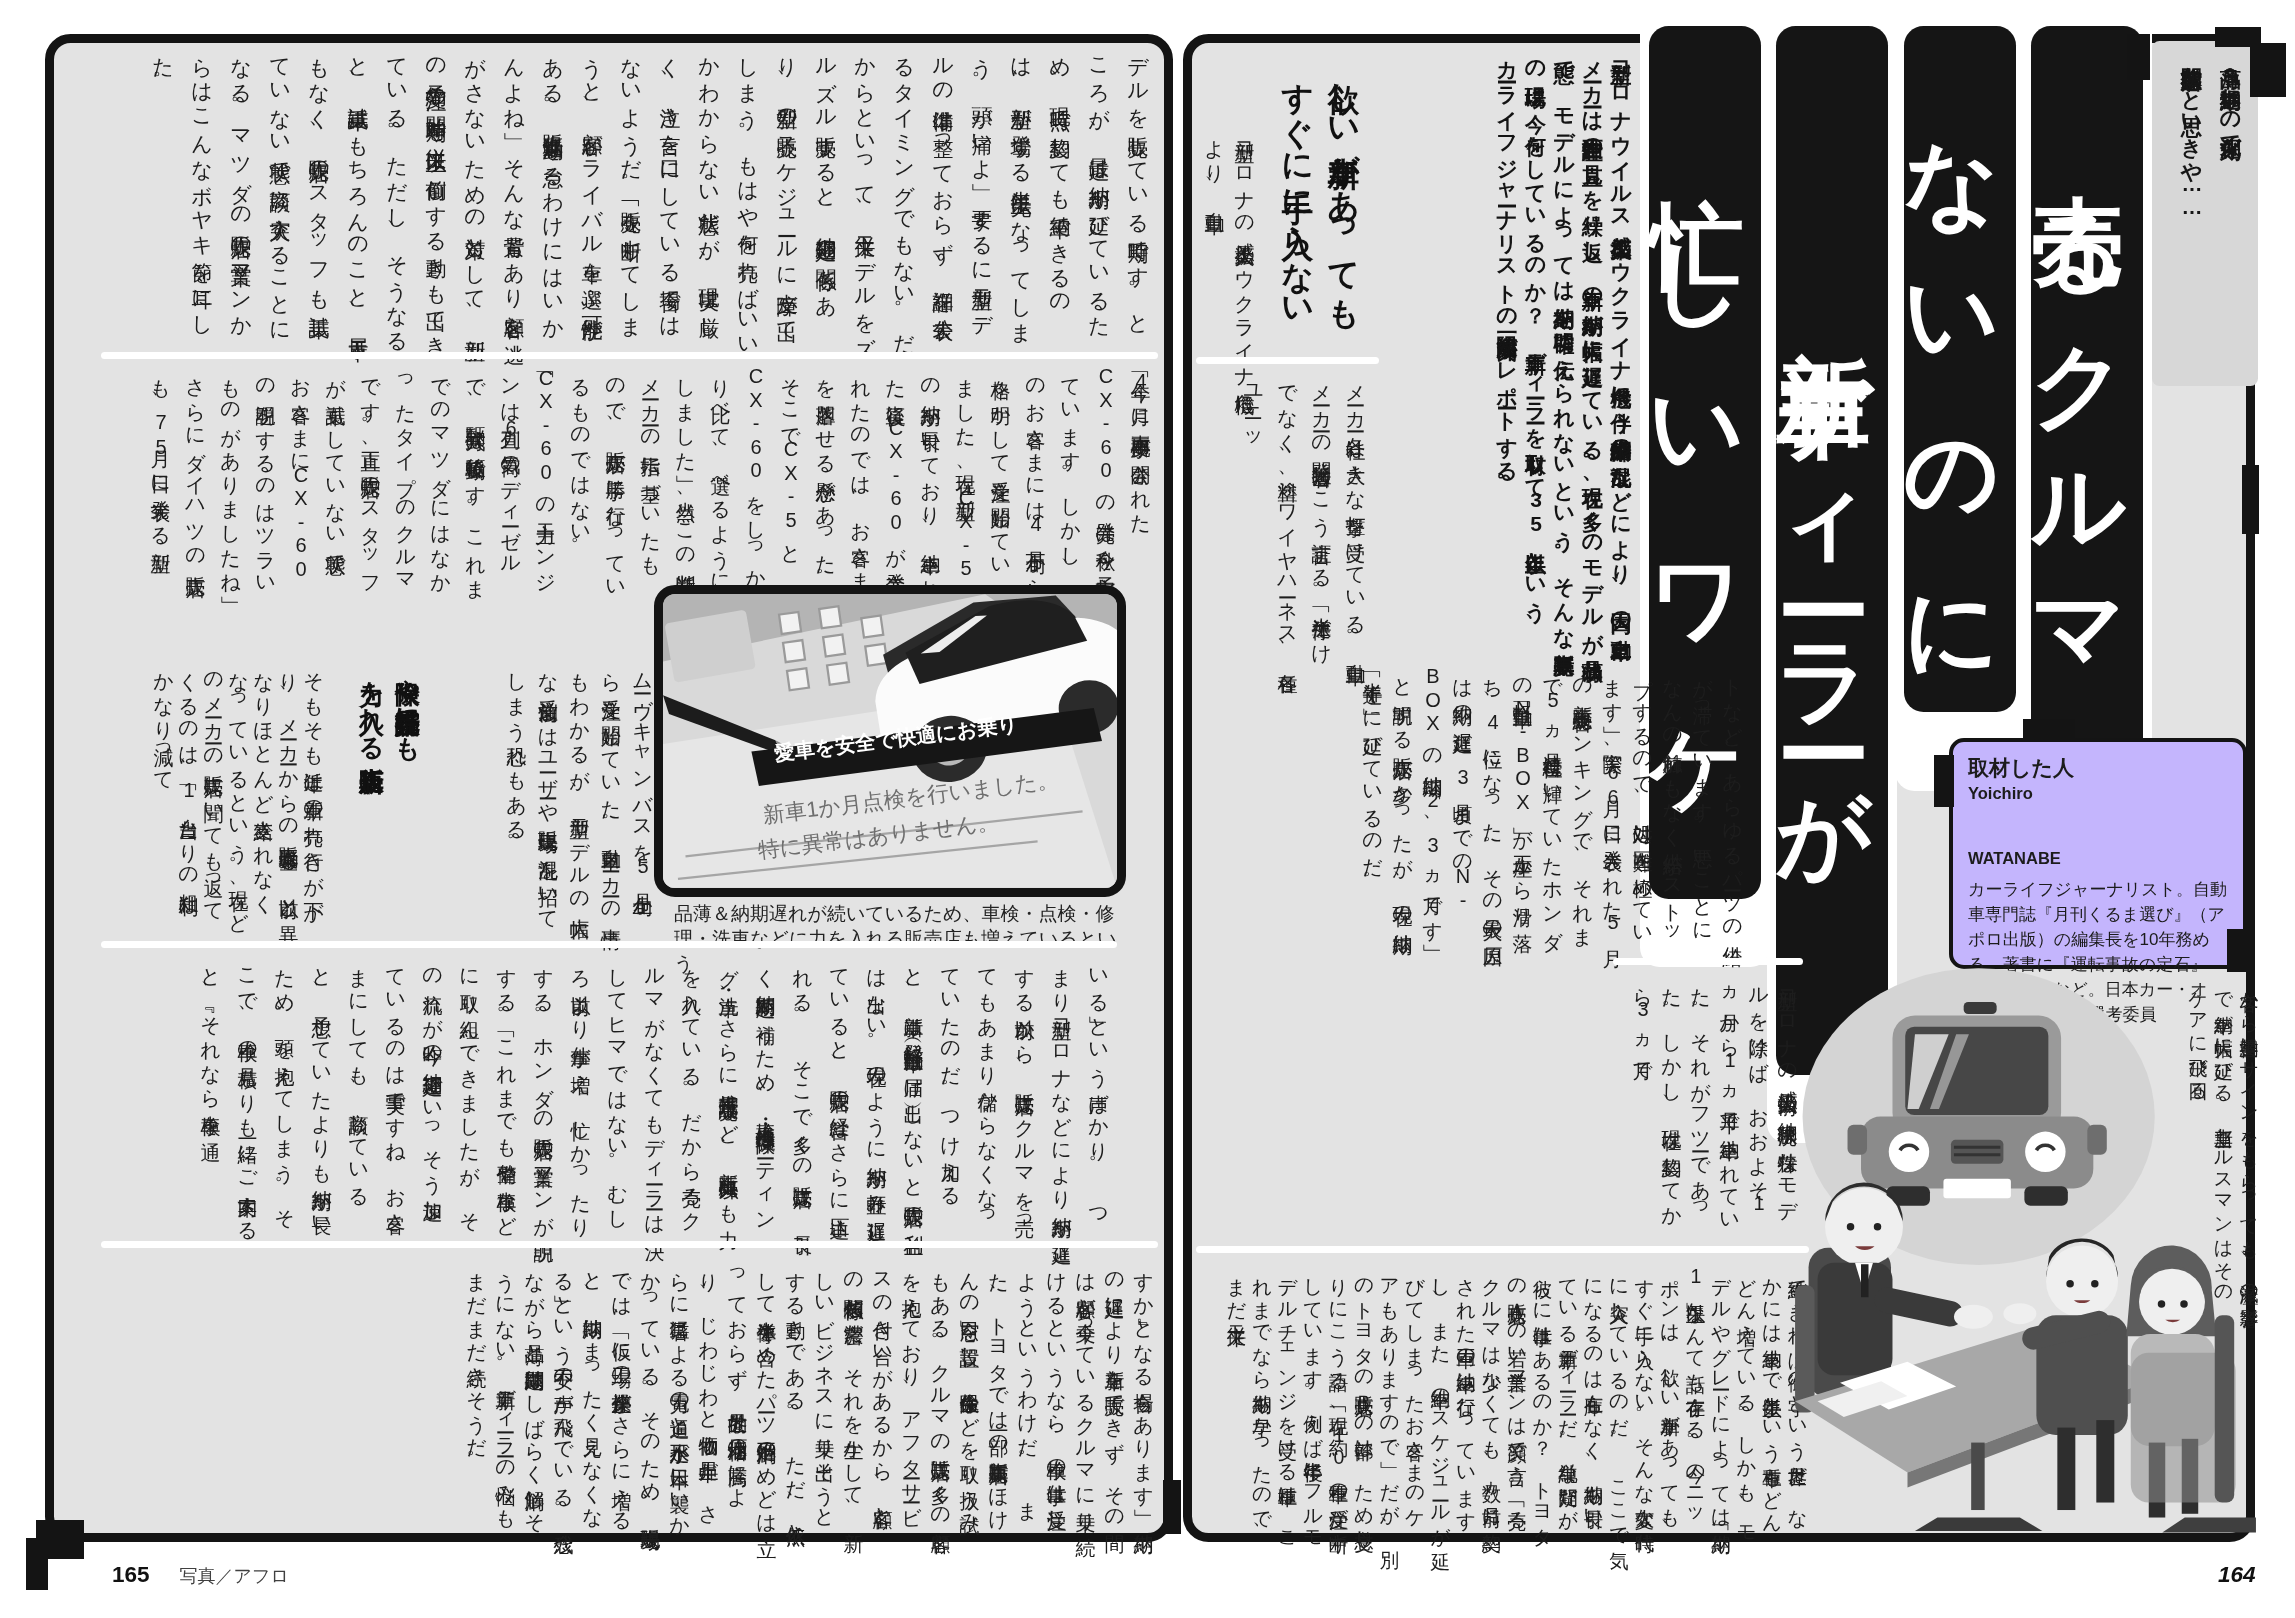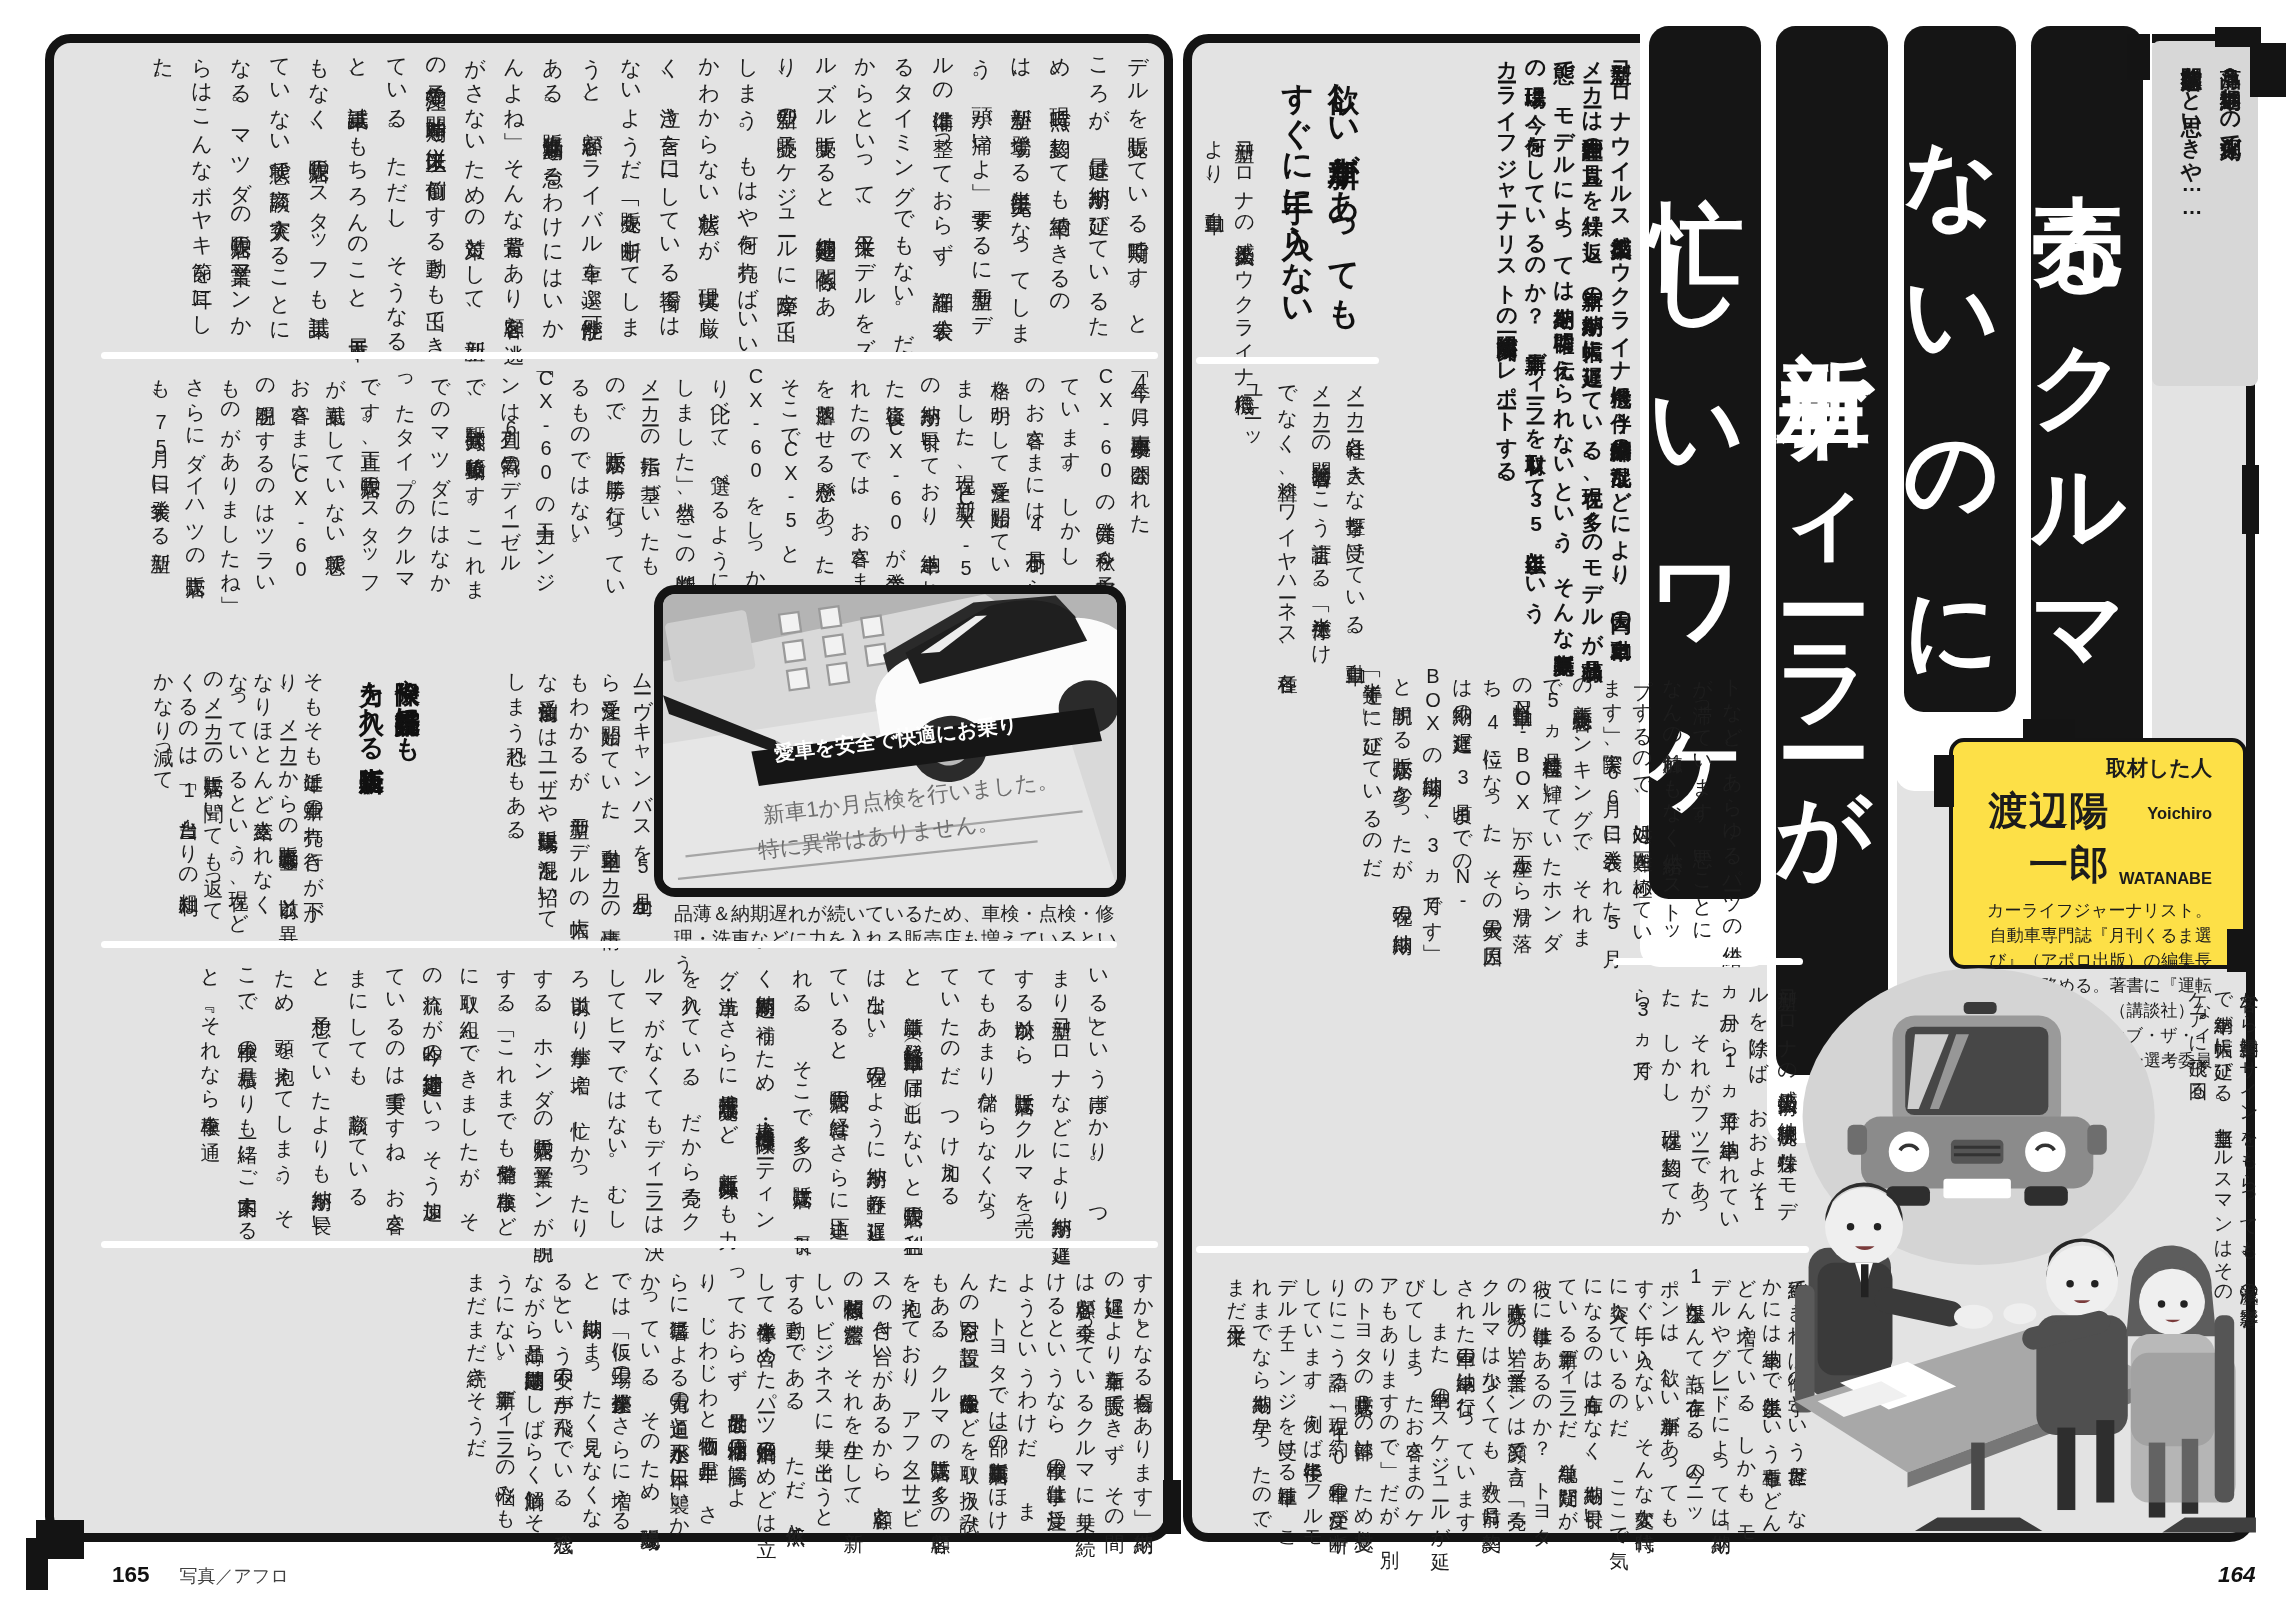--- a/index.html
+++ b/index.html
@@ -15,22 +15,22 @@
   .titlebar{position:absolute;background:#151515;border-radius:19.5px;color:#ffffff;
      writing-mode:vertical-rl;text-orientation:upright;font-weight:bold;font-size:94px;
      padding-top:21px;text-align:center;box-sizing:border-box;}
   .subhead{position:absolute;writing-mode:vertical-rl;text-orientation:upright;font-weight:bold;
      white-space:pre-line;color:#111;}
   .kicker{position:absolute;background:#d7d7d7;border-radius:7.5px;writing-mode:vertical-rl;
      text-orientation:upright;font-weight:bold;font-size:21px;line-height:39px;padding:10.5px 7.5px;
      white-space:pre-line;box-sizing:border-box;color:#161616;}
   .lead{position:absolute;writing-mode:vertical-rl;text-orientation:upright;font-weight:bold;
      font-size:21px;line-height:28.5px;letter-spacing:0.7px;color:#141414;}
-  .authorbox{position:absolute;background:#fde047;border:4.5px solid #141414;border-radius:15px;
-     box-sizing:border-box;padding:12px 31px;text-align:right;}
+  .authorbox{position:absolute;background:#c4b5fd;border:4.5px solid #141414;border-radius:15px;
+     box-sizing:border-box;padding:12px 15px;}
   .tab{position:absolute;background:#141414;}
   .caption-h{font-size:19px;line-height:25px;color:#222;}
   .pagenum{font-weight:bold;font-size:22.5px;color:#111;}
   .credit{font-size:18px;color:#404040;margin-left:30px;}
   .photo-frame{position:absolute;border:9px solid #141414;border-radius:21px;overflow:hidden;
      box-sizing:content-box;background:#b9b9b9;}
 </style>
 </head>
 <body>
 
@@ -75,21 +75,20 @@
 
 <div class="v" style="left:1611px;top:974px;width:191px;height:259px;line-height:29px;">新型コロナの感染拡大前の納車状況は特殊なモデルを除けば、おおよそ1ヵ月から1ヵ月半で納車されていた。それがフツーであった。しかし、現在は契約してから3ヵ月で</div>
 
 <div class="divider" style="left:1196px;top:1246px;width:613px;"></div>
 
 <div class="v" style="left:1193px;top:1265px;width:617px;height:276px;font-size:19.5px;line-height:25.5px;letter-spacing:0.7px;">納車できれば御の字という世界だ。なかには納車まで半年以上という車種もどんどん増えている。しかも、モデルやグレードによっては「納期1年以上」なんて話も存在する。今のニッポンは、欲しい新車があっても、すぐ手に入らない。そんな大変な時代に突入しているのだ。　ここで気になるのは在庫もなく、納期も長引いている新車ディーラーだ。単純な疑問だが、彼らに仕事はあるのか？　トヨタの販売店Ａの若い営業マンは笑顔で言う。「売るクルマは少なくても、数ヵ月前に契約された車両の納車は行なっていますし、また、納車のスケジュールが延びてしまったお客さまのケアもありますので」　だが、別のトヨタの販売店Ｂの幹部は、ため息交じりにこう語る。「現在、約10車種の受注が中断しています。例えば半年後にフルモデルチェンジを受ける車種は、これまでなら納期も早かったので、まだ従来モ</div>
 
 <div class="authorbox" style="left:1949px;top:738px;width:298px;height:231px;">
   <div style="font-weight:bold;font-size:21px;">取材した人</div>
   <div style="display:flex;align-items:flex-end;gap:9px;margin-top:1.5px;">
-    <span style="font-weight:bold;font-size:39px;letter-spacing:1.5px;">渡辺陽一郎</span>
     <span style="display:inline-flex;flex-direction:column;font-weight:bold;font-size:16.5px;line-height:18px;padding-bottom:4.5px;gap:47px;">
       <span>Yoichiro</span>
       <span>WATANABE</span>
     </span>
   </div>
   <div style="font-size:17px;line-height:25px;margin-top:6px;">カーライフジャーナリスト。自動車専門誌『月刊くるま選び』（アポロ出版）の編集長を10年務める。著書に『運転事故の定石』（講談社）など。日本カー・オブ・ザ・イヤー選考委員</div>
 </div>
 <div class="tab" style="left:1934px;top:755px;width:19.5px;height:52px;"></div>
 <div class="tab" style="left:2227px;top:929px;width:22.5px;height:43px;"></div>
 <div class="tab" style="left:2023px;top:719px;width:52px;height:21px;"></div>

